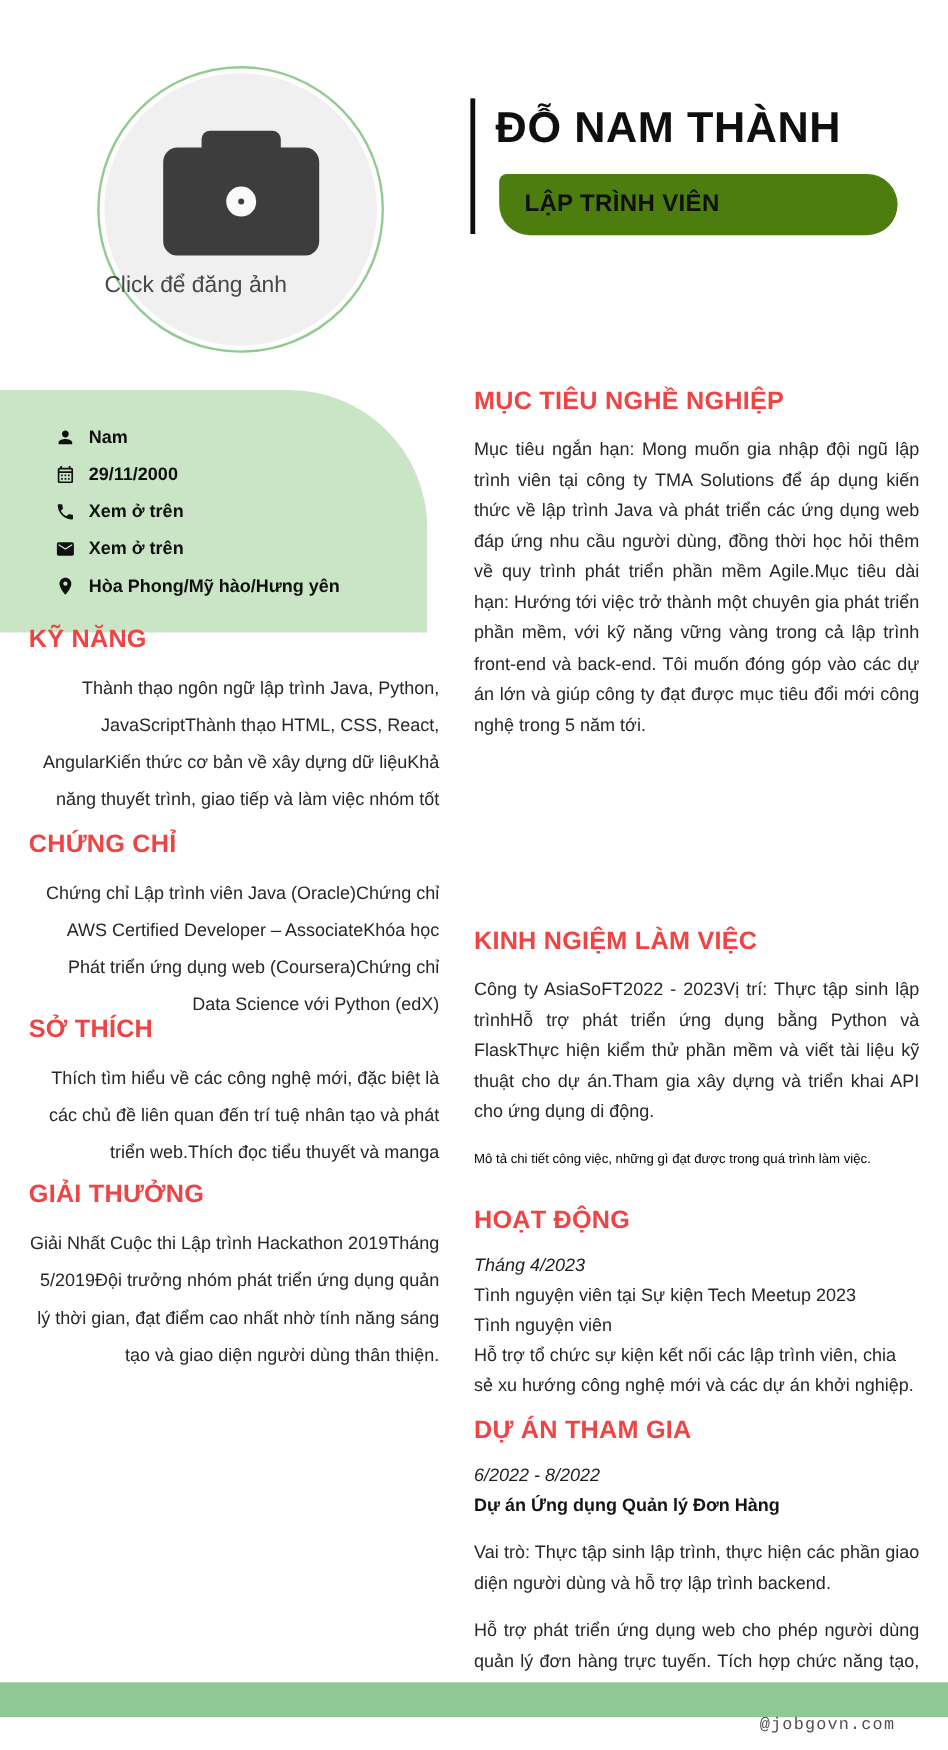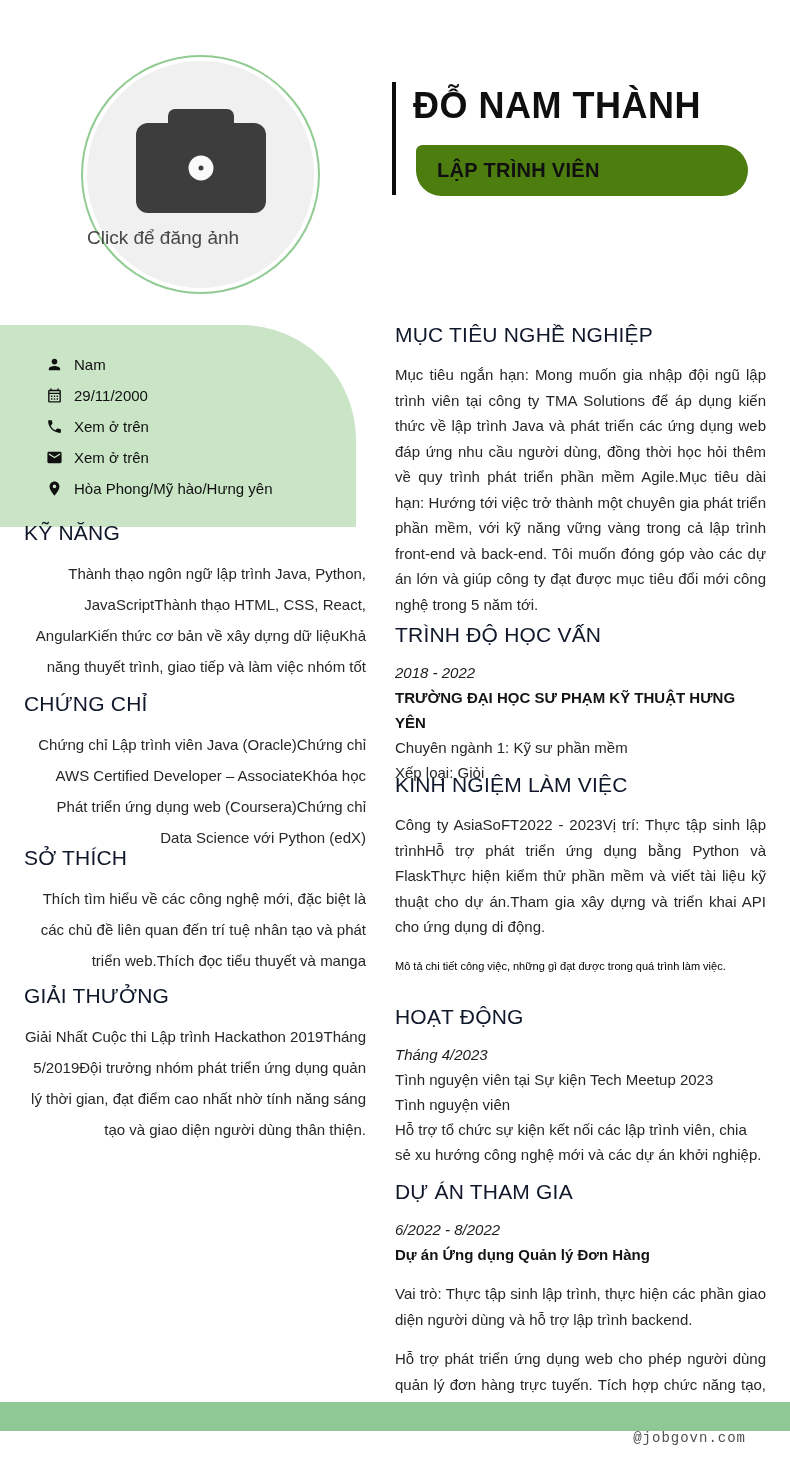--- a/index.html
+++ b/index.html
@@ -45,29 +45,29 @@
     display:flex; align-items:center; padding-left:21px;
     font-size:20px; font-weight:bold; color:#101010; letter-spacing:.3px;
   }
   
   .contact-box {
     position:absolute; left:0; top:325px; width:356px; height:202px;
     background:#c9e5c6; border-radius:0 115px 0 0;
     display:flex; flex-direction:column; justify-content:center;
     gap:14px; padding-left:46px;
   }
-  .contact-row { display:flex; align-items:center; gap:11px; font-size:15px; color:#101010; }
+  .contact-row { display:flex; align-items:center; gap:11px; font-size:15px; color:#101010;font-weight:bold; }
   .ci { width:17px; height:17px; flex:0 0 auto; color:#101010; display:inline-flex; }
   .ci svg { width:17px; height:17px; }
   
   .sec { position:absolute; }
   .sec-left { left:24px; width:342px; }
   .sec-right { left:395px; width:371px; }
   .sec h2 {
-    font-size:21px; font-weight:normal; color:#0f172a; line-height:26px;
+    font-size:21px; font-weight:bold; color:#ef4444; line-height:26px;
     margin-bottom:12px; letter-spacing:.2px;
   }
   .body-txt { font-size:15px; color:#272727; line-height:31px;text-align:right; }
   .sec-right .body-txt { line-height:25.5px; }
   .just { text-align:justify;margin-top:14px; }
   .date-line { font-size:15px; font-style:italic; color:#1d1d1d; line-height:25px; margin-top:2px; }
   .bold-line { font-size:15px; font-weight:bold; color:#141414; line-height:25px; }
   .plain-line { font-size:15px; color:#272727; line-height:25px; }
   .gray-txt { font-size:11px; color:#000000; line-height:25.5px; }
   
@@ -158,27 +158,20 @@
   <div class="sec sec-left" style="top:983px">
     <h2>GIẢI THƯỞNG</h2>
     <div class="body-txt">Giải Nhất Cuộc thi Lập trình Hackathon 2019Tháng 5/2019Đội trưởng nhóm phát triển ứng dụng quản lý thời gian, đạt điểm cao nhất nhờ tính năng sáng tạo và giao diện người dùng thân thiện.</div>
   </div>
 
   <div class="sec sec-right" style="top:322px">
     <h2>MỤC TIÊU NGHỀ NGHIỆP</h2>
     <div class="body-txt just">Mục tiêu ngắn hạn: Mong muốn gia nhập đội ngũ lập trình viên tại công ty TMA Solutions để áp dụng kiến thức về lập trình Java và phát triển các ứng dụng web đáp ứng nhu cầu người dùng, đồng thời học hỏi thêm về quy trình phát triển phần mềm Agile.Mục tiêu dài hạn: Hướng tới việc trở thành một chuyên gia phát triển phần mềm, với kỹ năng vững vàng trong cả lập trình front-end và back-end. Tôi muốn đóng góp vào các dự án lớn và giúp công ty đạt được mục tiêu đổi mới công nghệ trong 5 năm tới.</div>
   </div>
 
-  <div class="sec sec-right" style="top:622px">
-    <h2>TRÌNH ĐỘ HỌC VẤN</h2>
-    <div class="date-line">2018 - 2022</div>
-    <div class="bold-line">TRƯỜNG ĐẠI HỌC SƯ PHẠM KỸ THUẬT HƯNG YÊN</div>
-    <div class="plain-line">Chuyên ngành 1: Kỹ sư phần mềm</div>
-    <div class="plain-line">Xếp loại: Giỏi</div>
-  </div>
 
   <div class="sec sec-right" style="top:772px">
     <h2>KINH NGIỆM LÀM VIỆC</h2>
     <div class="body-txt just">Công ty AsiaSoFT2022 - 2023Vị trí: Thực tập sinh lập trìnhHỗ trợ phát triển ứng dụng bằng Python và FlaskThực hiện kiểm thử phần mềm và viết tài liệu kỹ thuật cho dự án.Tham gia xây dựng và triển khai API cho ứng dụng di động.</div>
     <div class="gray-txt just"> Mô tả chi tiết công việc, những gì đạt được trong quá trình làm việc.</div>
   </div>
 
   <div class="sec sec-right" style="top:1004px">
     <h2>HOẠT ĐỘNG</h2>
     <div class="date-line">Tháng 4/2023</div>

